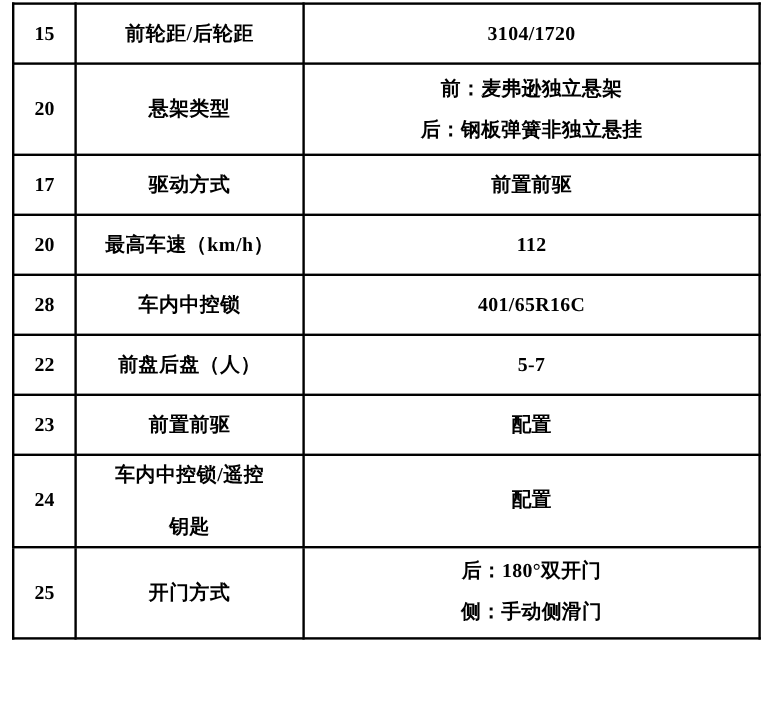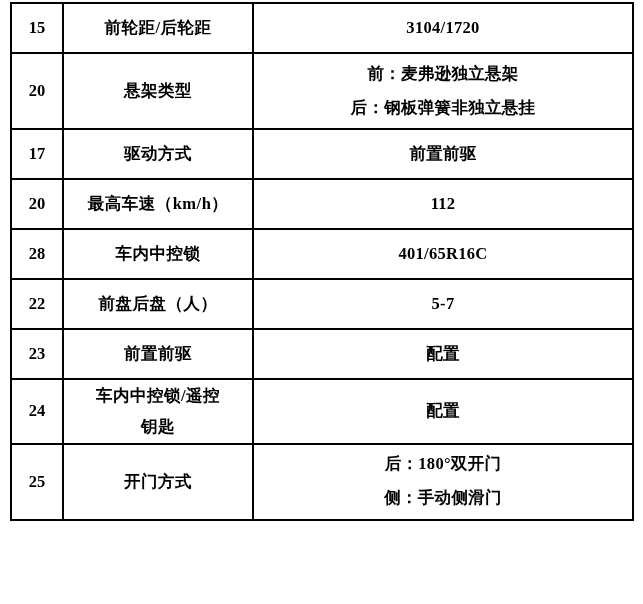--- a/index.html
+++ b/index.html
@@ -56,21 +56,21 @@
     display: block;
   }
   td.val .line + .line {
     margin-top: 11px;
     font-family: Liberation Mono, monospace;
   }
   td.name .line {
     display: block;
   }
   td.name .line + .line {
-    margin-top: 7px;
+    margin-top: 19px;
   }
   
   tr.r-tall td { height: 66px; }
   tr.r-mid td { height: 46px; }
   tr.r-small td { height: 40px; }
 </style>
 </head>
 <body>
 
 <div class="sheet">

